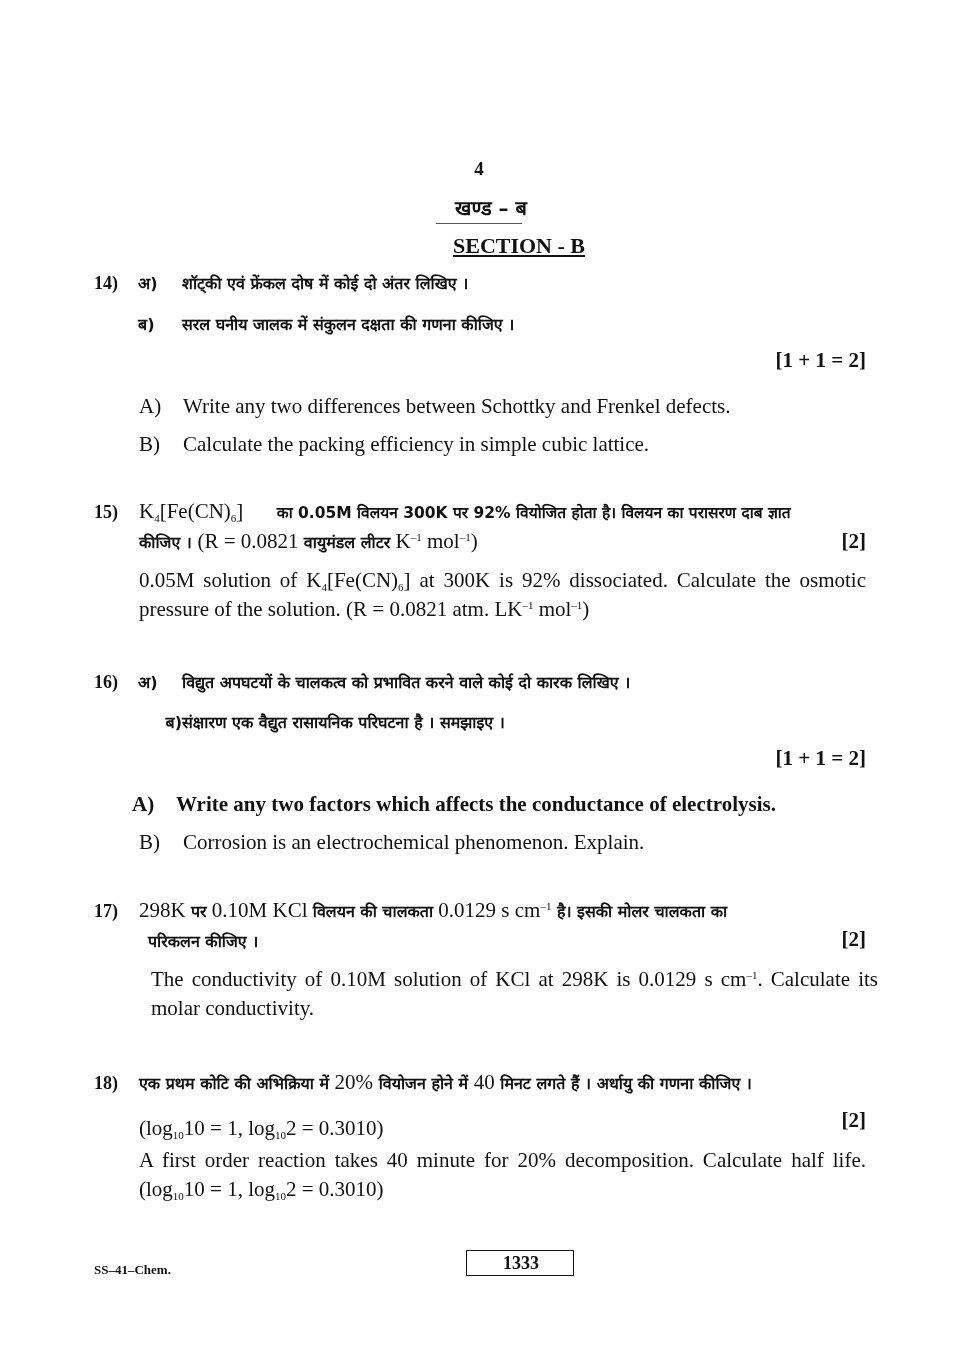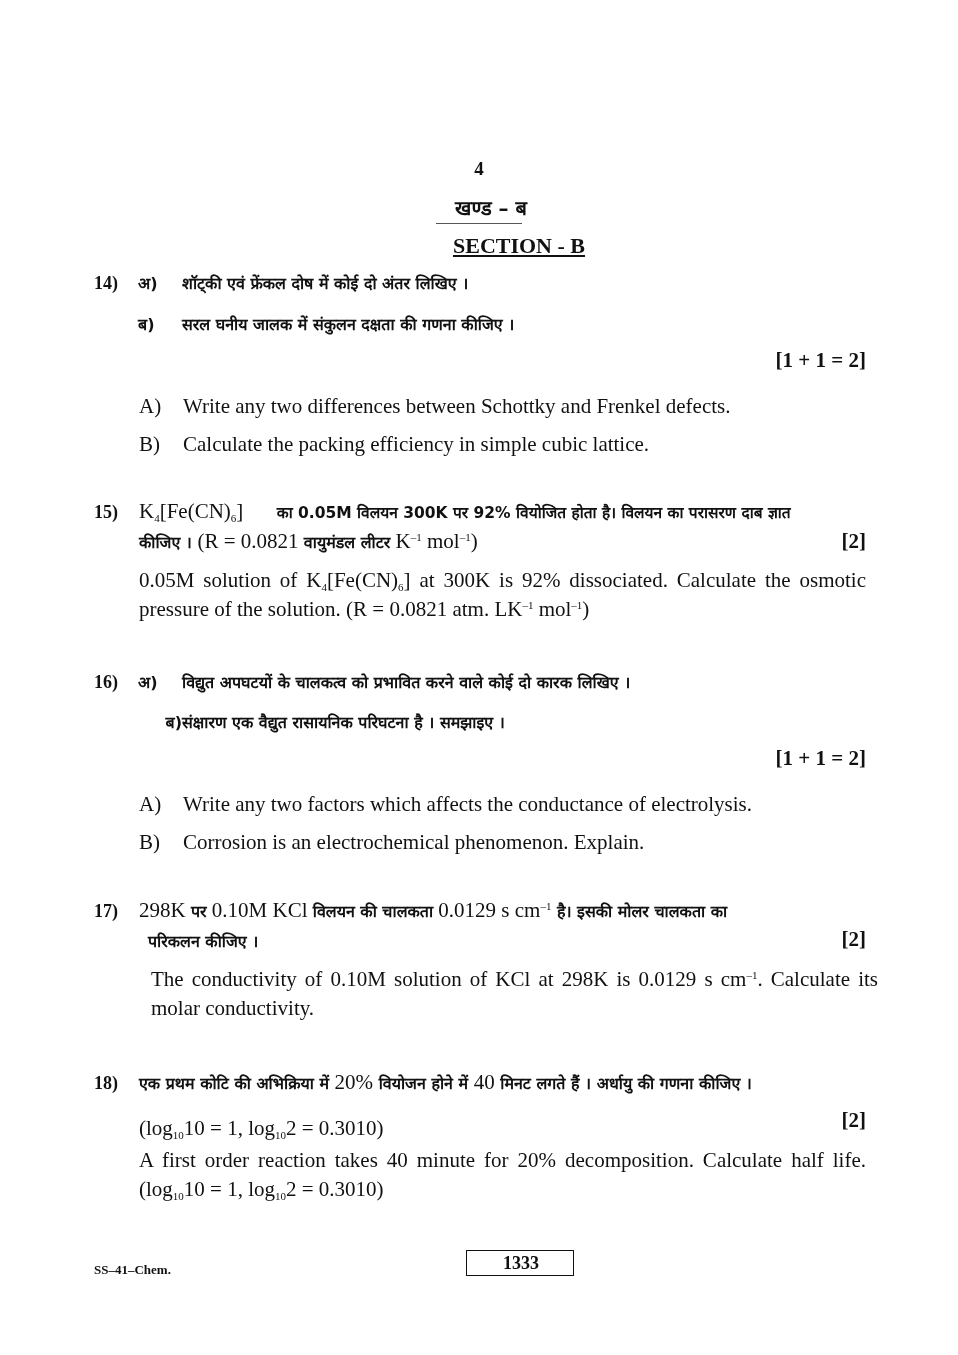--- a/index.html
+++ b/index.html
@@ -60,21 +60,21 @@
 </div>
 
 <div>
   <div class="row" style="left:94px; top:671px;">
     <span class="qnum label">16)</span><span class="hi label">अ)</span><span class="hi">विद्युत अपघटयों के चालकत्व को प्रभावित करने वाले कोई दो कारक लिखिए ।</span>
   </div>
   <div class="row" style="left:138px; top:711px;text-align:right;">
     <span class="hi label">ब)</span><span class="hi">संक्षारण एक वैद्युत रासायनिक परिघटना है । समझाइए ।</span>
   </div>
   <div class="marks" style="top:746px;">[1 + 1 = 2]</div>
-  <div class="row en" style="left:139px; top:784px;">
+  <div class="row en" style="left:132px; top:784px;font-weight:bold;">
     <span class="label">A)</span><span>Write any two factors which affects the conductance of electrolysis.</span>
   </div>
   <div class="row en" style="left:139px; top:822px;">
     <span class="label">B)</span><span>Corrosion is an electrochemical phenomenon. Explain.</span>
   </div>
 </div>
 
 <div>
   <div class="row" style="left:94px; top:898px;">
     <span class="qnum" style="display:inline-block;width:45px;">17)</span><span class="en">298K </span><span class="hi">पर</span><span class="en"> 0.10M KCl </span><span class="hi">विलयन की चालकता</span><span class="en"><span> 0.0129 s cm</span><sup>–1</sup></span><span class="hi"> है। इसकी मोलर चालकता का</span>

